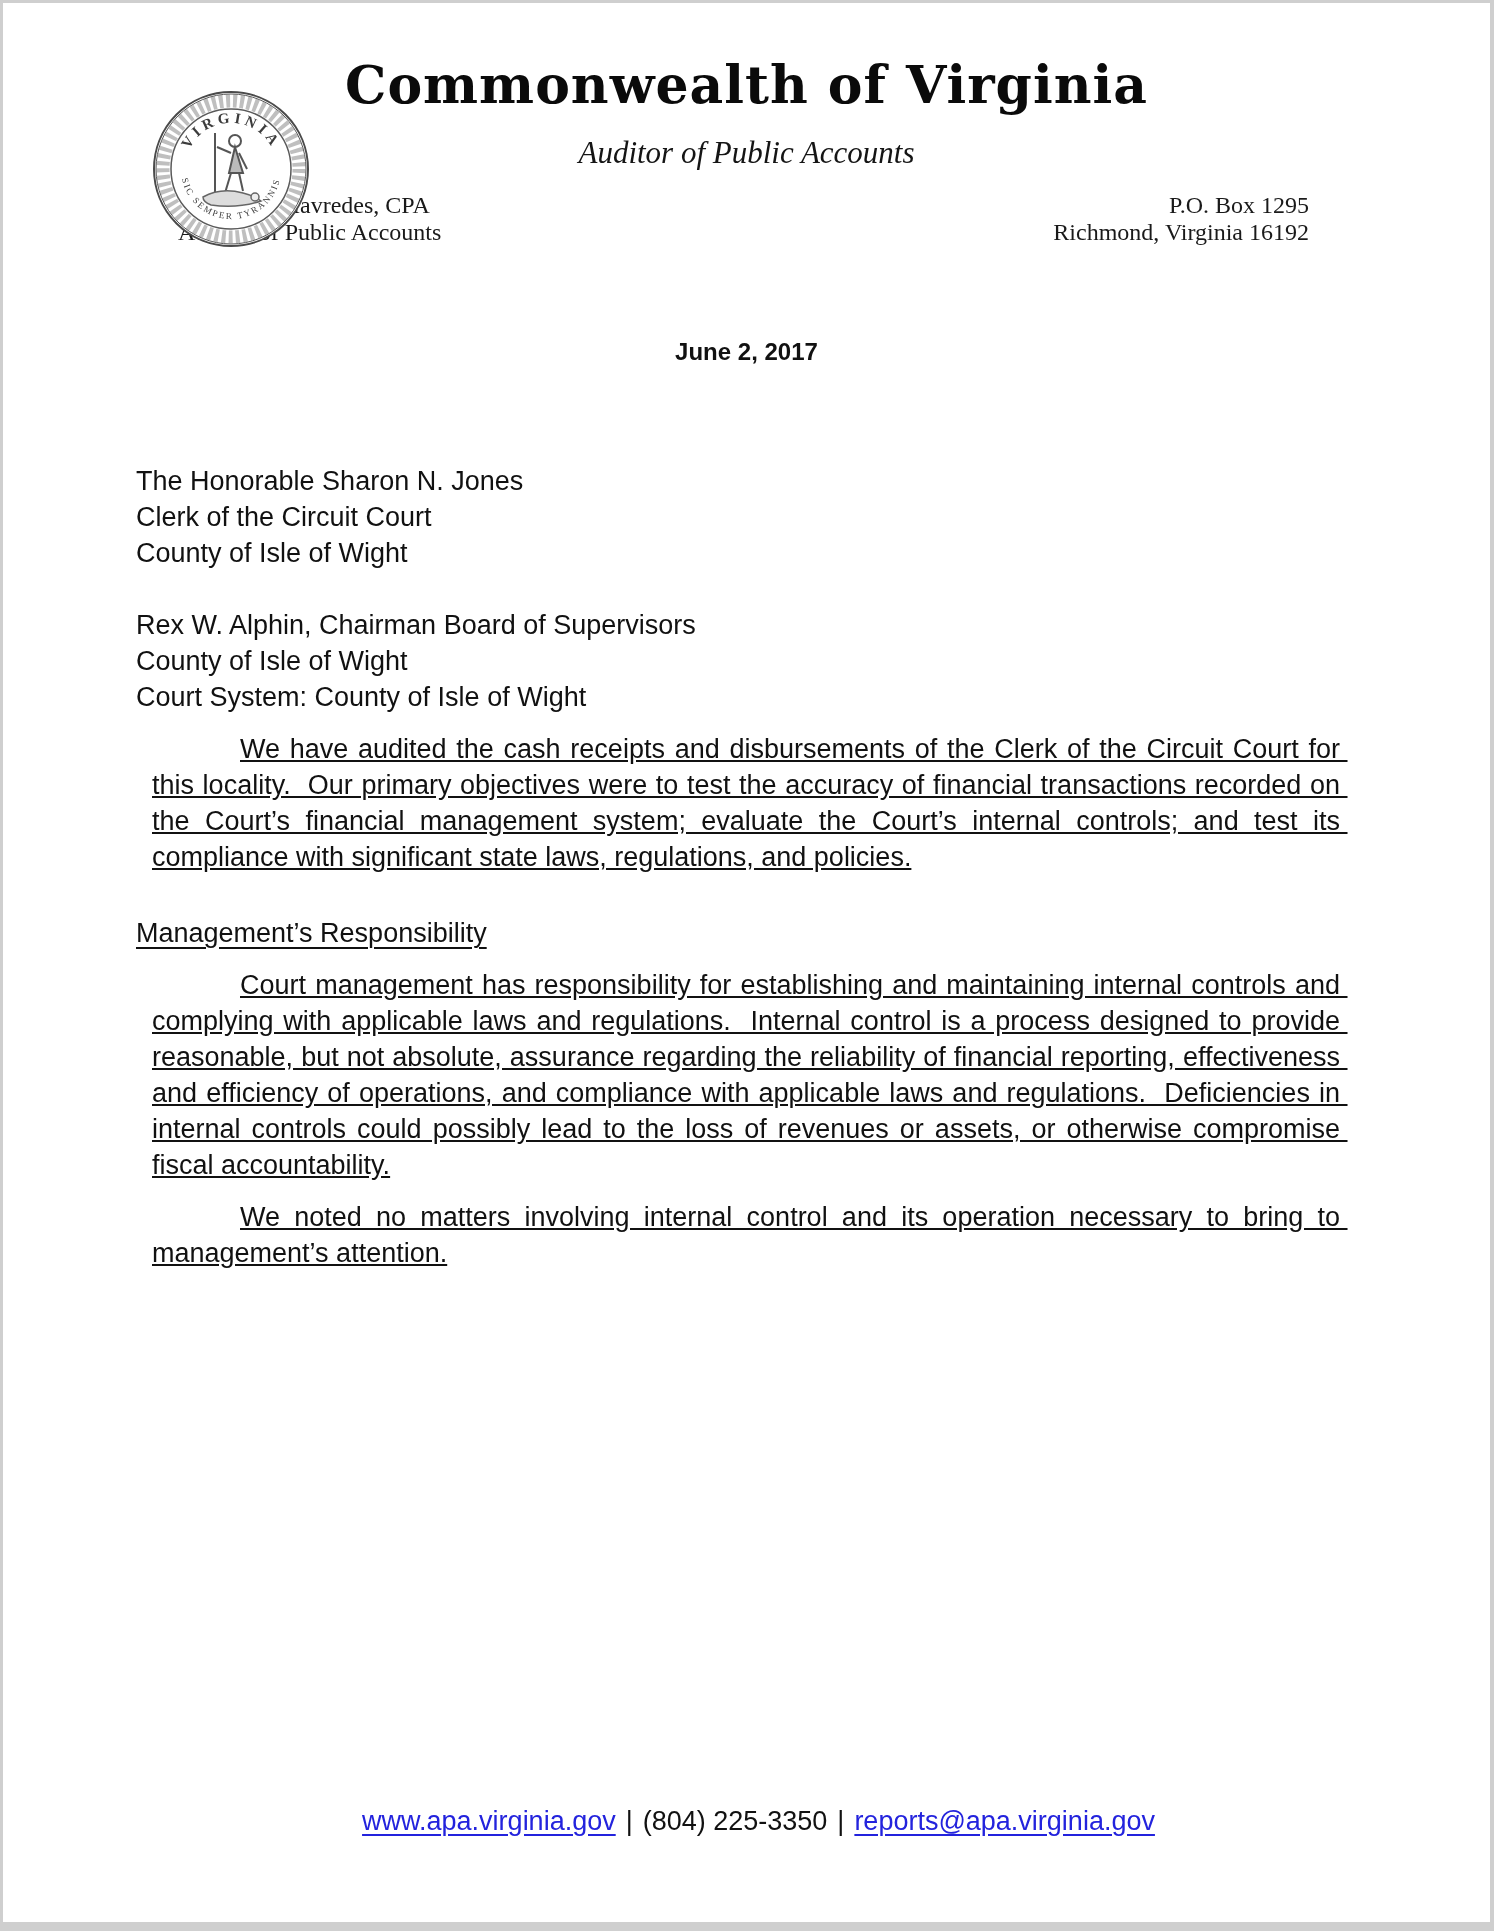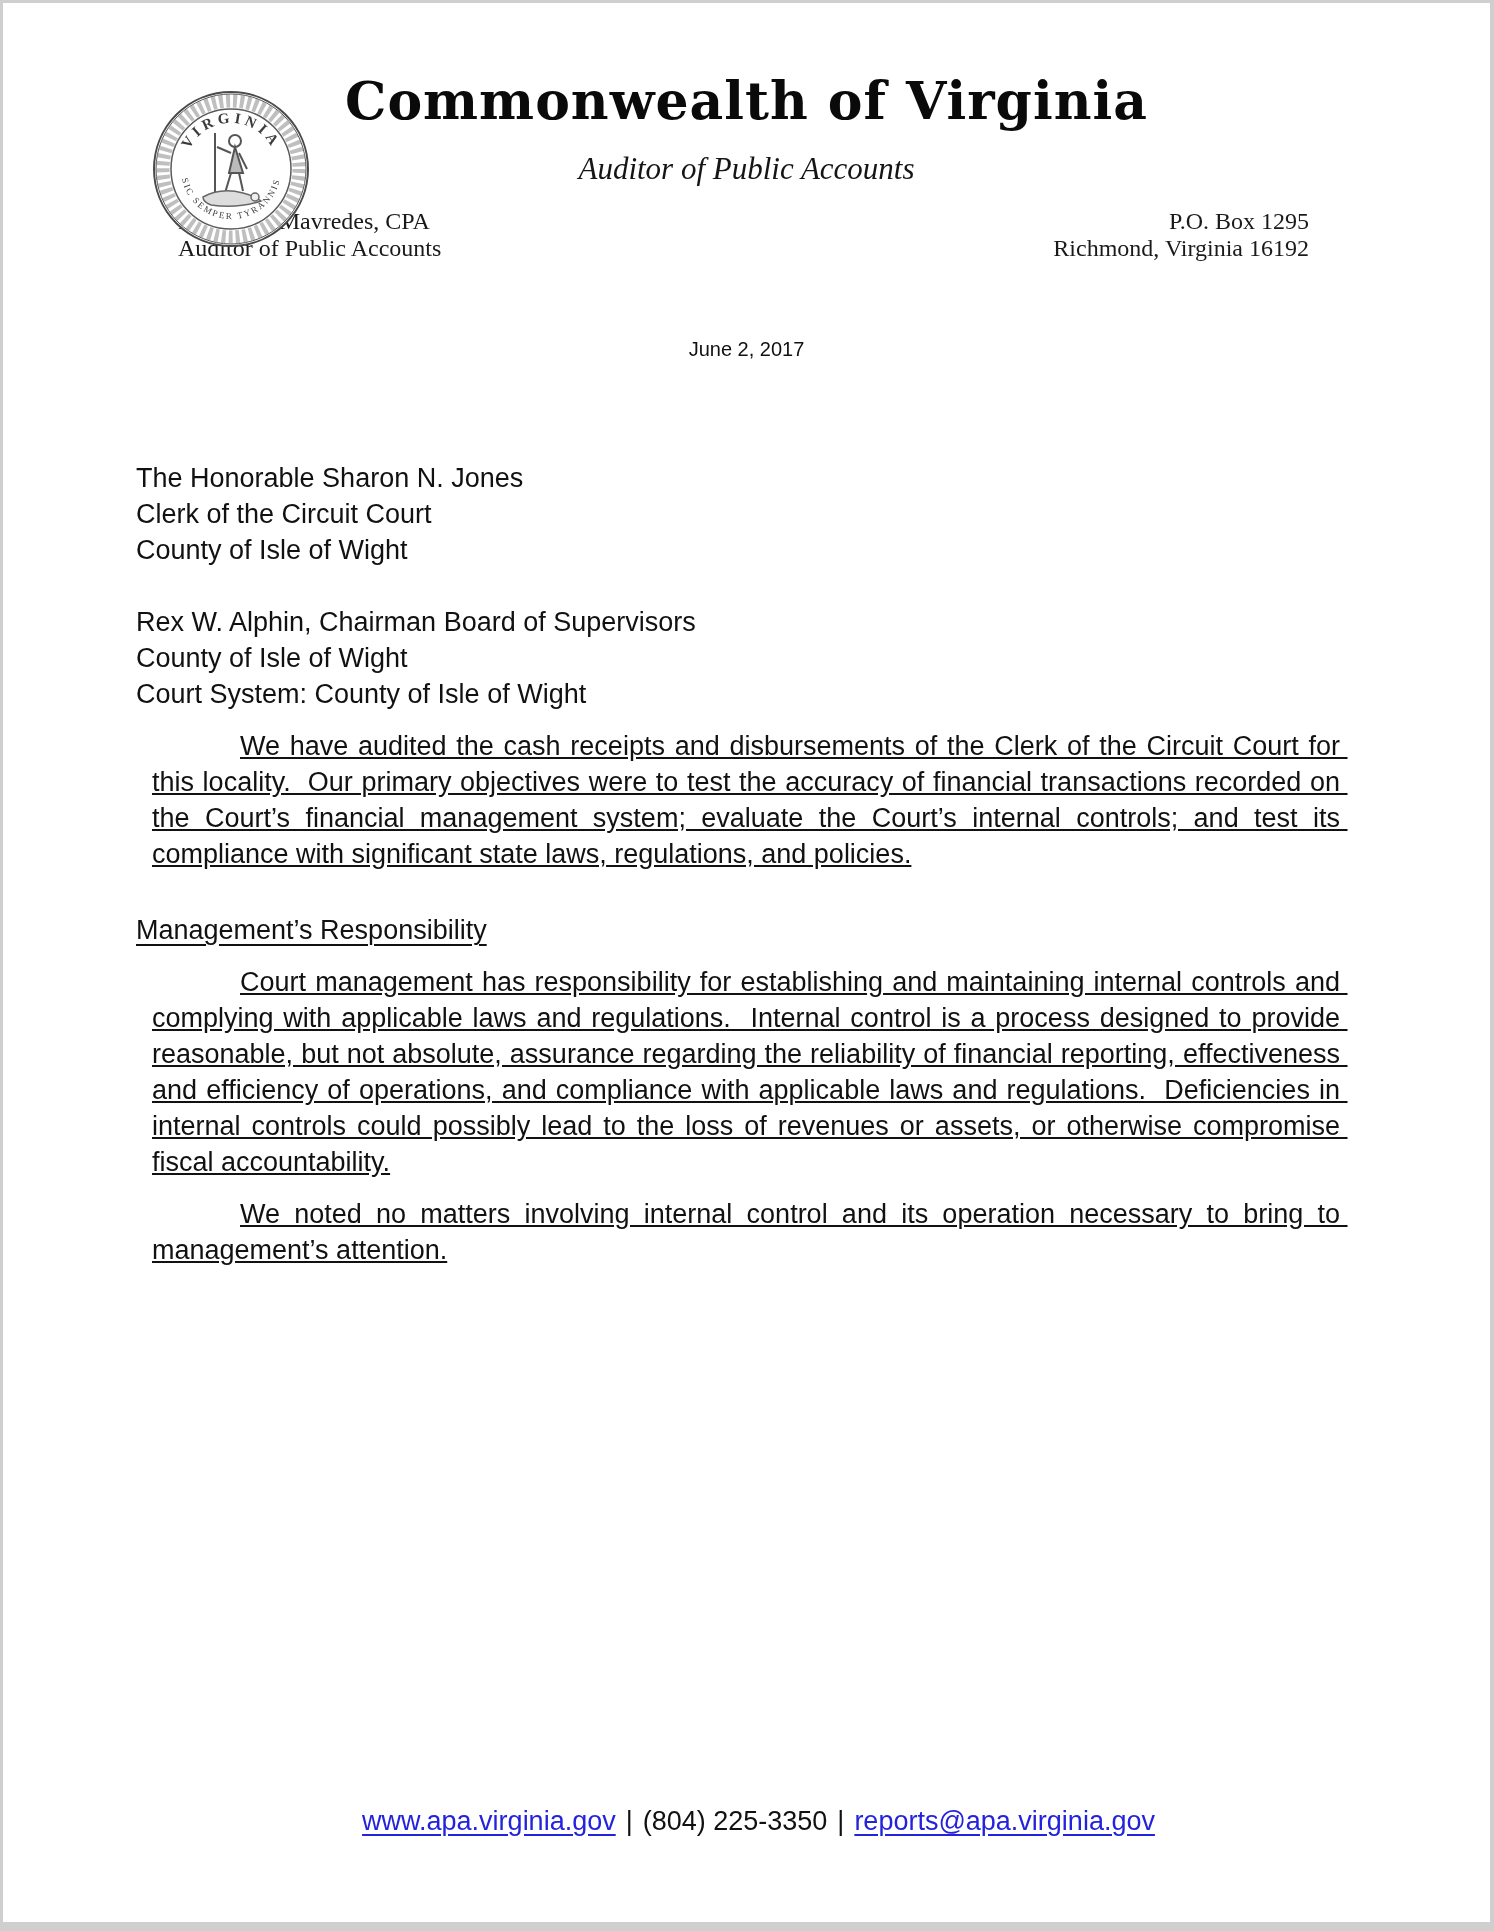--- a/index.html
+++ b/index.html
@@ -20,21 +20,21 @@
     width:100%; height:100%;
     background:#ffffff;
     box-sizing:border-box;
     overflow:hidden;
   }
   
   .seal {
     position:absolute; left:148px; top:86px;
     width:160px; height:160px;
   }
-  .header-center { text-align:center; padding-top:72px; line-height:1; }
+  .header-center { text-align:center; padding-top:56px; line-height:1; }
   .doc-title {
     font-family:"DejaVu Serif", serif;
     font-weight:bold;
     font-size:52px;
     letter-spacing:1px;
     color:#0a0a0a;
     margin:0;
   }
   .doc-subtitle {
     font-family:"Liberation Serif", serif;
@@ -47,23 +47,23 @@
     display:flex; justify-content:space-between;
     padding:0 181px 0 175px;
     margin-top:24px;
     font-family:"Liberation Serif", serif;
     font-size:24px; line-height:27px;
     color:#1a1a1a;
   }
   .header-info .right { text-align:right; }
   
   .date-line {
-    margin-top:69px;
+    margin-top:88px;
     text-align:center;
-    font-size:20px; line-height:36px;
+    font-size:24px; line-height:36px;font-weight:bold;
   }
   .letter-body {
     margin:0 134px 0 133px;
     font-size:27px; line-height:36px;
   }
   .recipients { margin-top:93px; }
   .block-gap { margin-top:36px; }
   .line { white-space:pre-wrap; }
   p.body-par {
     margin:16px;

